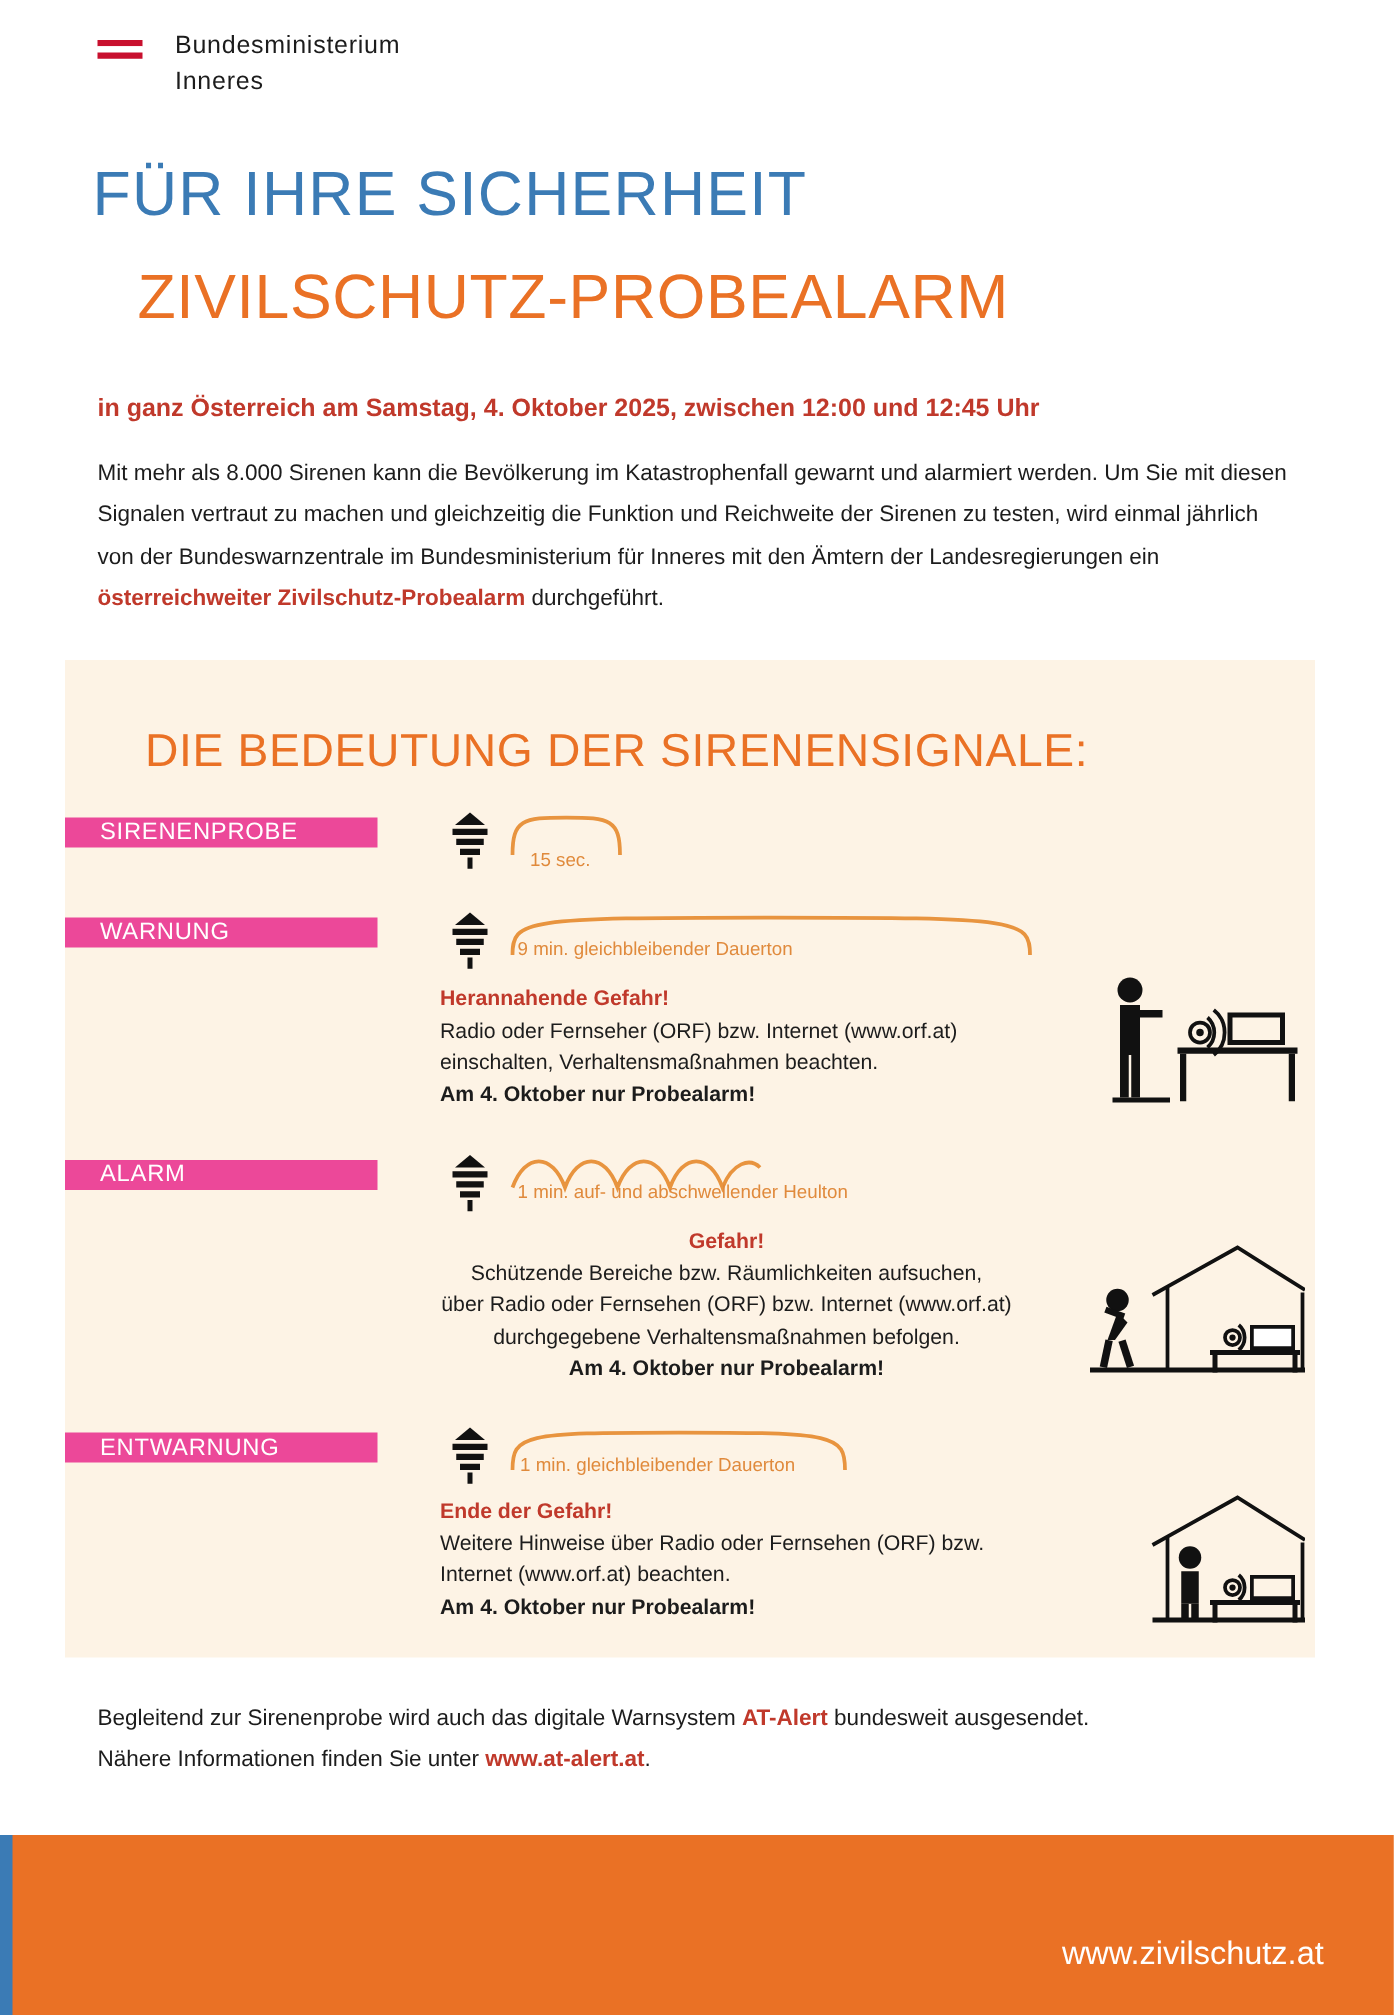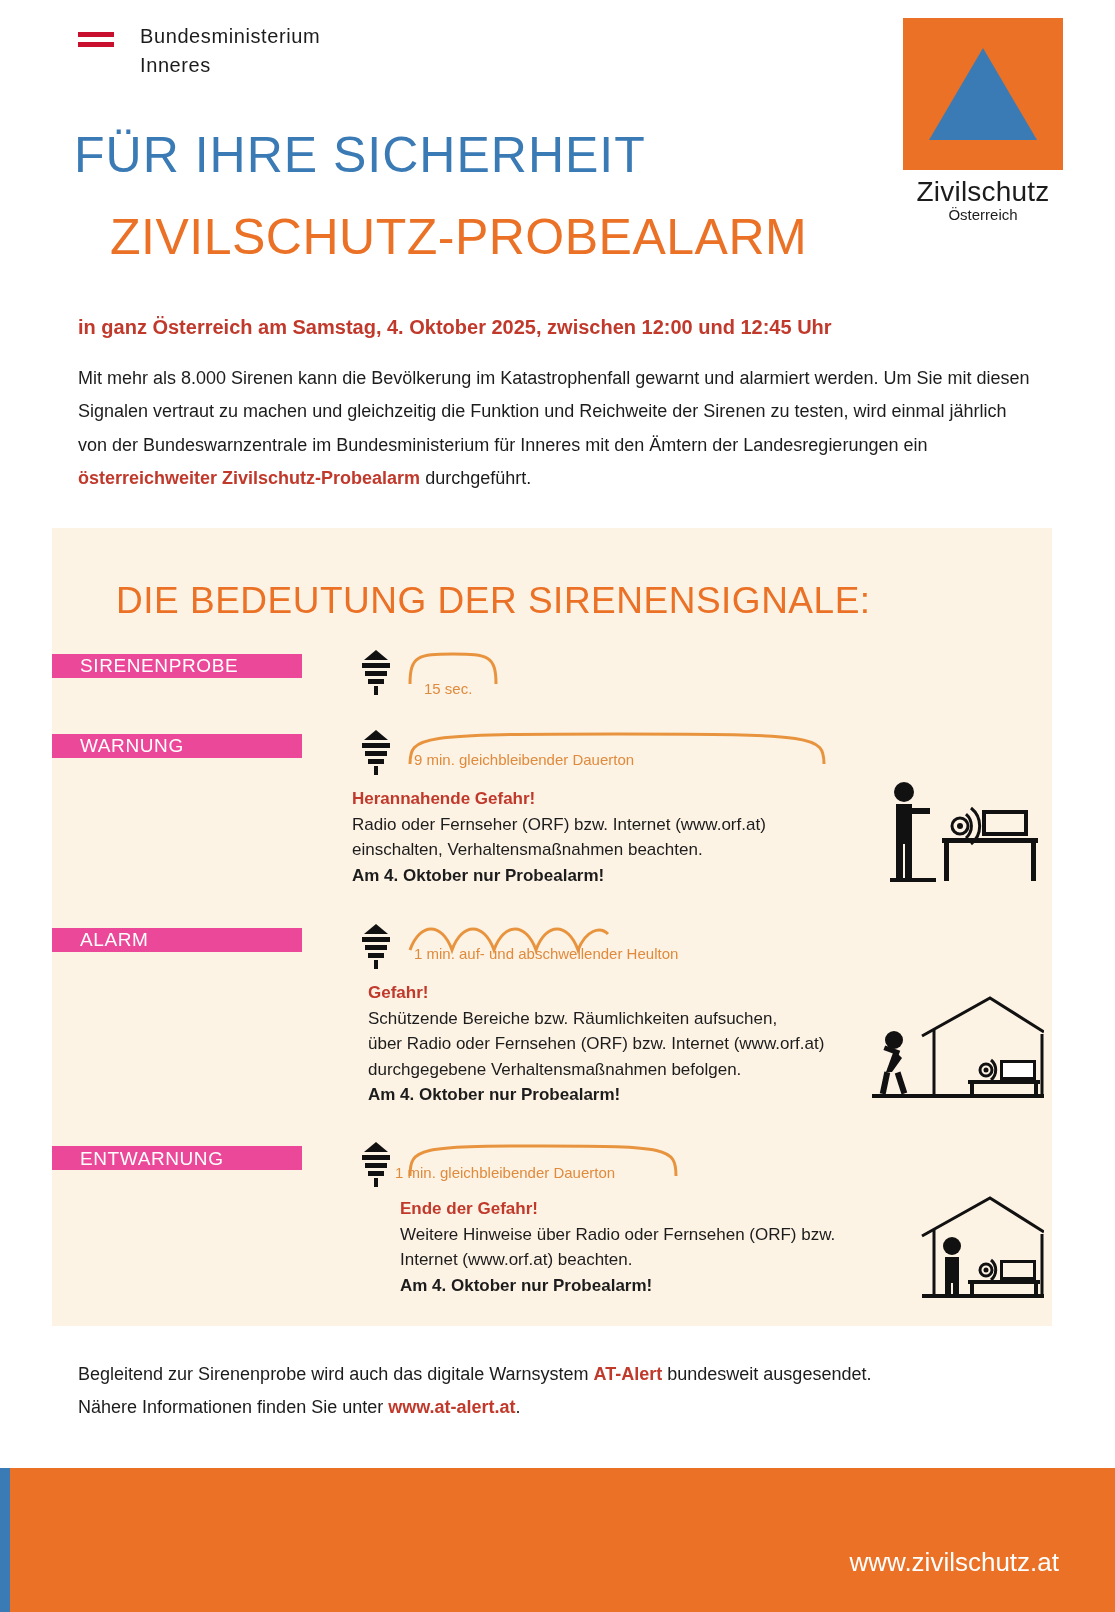--- a/index.html
+++ b/index.html
@@ -233,29 +233,20 @@
       <div class="bar"></div>
       <div class="bar white"></div>
       <div class="bar"></div>
     </div>
     <div class="ministry-text">
       <div>Bundesministerium</div>
       <div>Inneres</div>
     </div>
   </div>
 
-  <div class="zs-logo">
-    <div class="zs-box">
-      <svg class="zs-tri" width="112" height="100" viewBox="0 0 112 100">
-        <polygon points="56,4 110,96 2,96" fill="#3b7bb5"></polygon>
-      </svg>
-    </div>
-    <div class="zs-name">Zivilschutz</div>
-    <div class="zs-sub">Österreich</div>
-  </div>
 
   <div class="h-blue">FÜR IHRE SICHERHEIT</div>
   <div class="h-orange">ZIVILSCHUTZ-PROBEALARM</div>
 
   <div class="date-line">in ganz Österreich am Samstag, 4. Oktober 2025, zwischen 12:00 und 12:45 Uhr</div>
 
   <div class="intro">
     <span>Mit mehr als 8.000 Sirenen kann die Bevölkerung im Katastrophenfall gewarnt und alarmiert werden. Um Sie mit diesen Signalen vertraut zu machen und gleichzeitig die Funktion und Reichweite der Sirenen zu testen, wird einmal jährlich von der Bundeswarnzentrale im Bundesministerium für Inneres mit den Ämtern der Landesregierungen ein </span><span class="hl">österreichweiter Zivilschutz-Probealarm</span><span> durchgeführt.</span>
   </div>
 
@@ -325,21 +316,21 @@
       <rect x="6" y="15" width="28" height="5" fill="#111"></rect>
       <rect x="9" y="23" width="22" height="5" fill="#111"></rect>
       <rect x="12" y="31" width="16" height="5" fill="#111"></rect>
       <rect x="18" y="38" width="4" height="9" fill="#111"></rect>
     </svg>
     <svg style="position:absolute; left:356px; top:392px;" width="210" height="40" viewBox="0 0 210 40">
       <path d="M2,30 C12,2 34,2 44,30 C54,2 76,2 86,30 C96,2 118,2 128,30 C138,2 160,2 170,30 C178,10 192,6 200,14" stroke="#e8943f" stroke-width="3" fill="none"></path>
     </svg>
     <div class="sig-caption" style="left:362px; top:417px;">1 min. auf- und abschwellender Heulton</div>
 
-    <div class="body-block" style="left:316px; top:452px;">
+    <div class="body-block" style="left:301px; top:452px;text-align:center;">
       <div class="head">Gefahr!</div>
       <div>Schützende Bereiche bzw. Räumlichkeiten aufsuchen,</div>
       <div>über Radio oder Fernsehen (ORF) bzw. Internet (www.orf.at)</div>
       <div>durchgegebene Verhaltensmaßnahmen befolgen.</div>
       <div class="bold">Am 4. Oktober nur Probealarm!</div>
     </div>
 
     <svg class="pict" style="left:816px; top:460px;" width="176" height="118" viewBox="0 0 176 118">
       <path d="M54,48 L122,10 L176,44" stroke="#111" stroke-width="3" fill="none"></path>
       <path d="M66,42 L66,108 M174,46 L174,108" stroke="#111" stroke-width="3" fill="none"></path>
@@ -365,23 +356,23 @@
     <svg class="siren-icon" style="left:304px; top:612px;" width="40" height="48" viewBox="0 0 40 48">
       <polygon points="20,2 32,12 8,12" fill="#111"></polygon>
       <rect x="6" y="15" width="28" height="5" fill="#111"></rect>
       <rect x="9" y="23" width="22" height="5" fill="#111"></rect>
       <rect x="12" y="31" width="16" height="5" fill="#111"></rect>
       <rect x="18" y="38" width="4" height="9" fill="#111"></rect>
     </svg>
     <svg style="position:absolute; left:356px; top:614px;" width="270" height="36" viewBox="0 0 270 36">
       <path d="M2,34 C2,6 10,4 135,4 C260,4 268,6 268,34" stroke="#e8943f" stroke-width="3" fill="none"></path>
     </svg>
-    <div class="sig-caption" style="left:343px; top:636px;">1 min. gleichbleibender Dauerton</div>
-
-    <div class="body-block" style="left:300px; top:668px;margin-left:48px;">
+    <div class="sig-caption" style="left:364px; top:636px;">1 min. gleichbleibender Dauerton</div>
+
+    <div class="body-block" style="left:300px; top:668px;">
       <div class="head">Ende der Gefahr!</div>
       <div>Weitere Hinweise über Radio oder Fernsehen (ORF) bzw.</div>
       <div>Internet (www.orf.at) beachten.</div>
       <div class="bold">Am 4. Oktober nur Probealarm!</div>
     </div>
 
     <svg class="pict" style="left:816px; top:660px;" width="176" height="118" viewBox="0 0 176 118">
       <path d="M54,48 L122,10 L176,44" stroke="#111" stroke-width="3" fill="none"></path>
       <path d="M66,42 L66,108 M174,46 L174,108" stroke="#111" stroke-width="3" fill="none"></path>
       <circle cx="84" cy="58" r="9" fill="#111"></circle>

